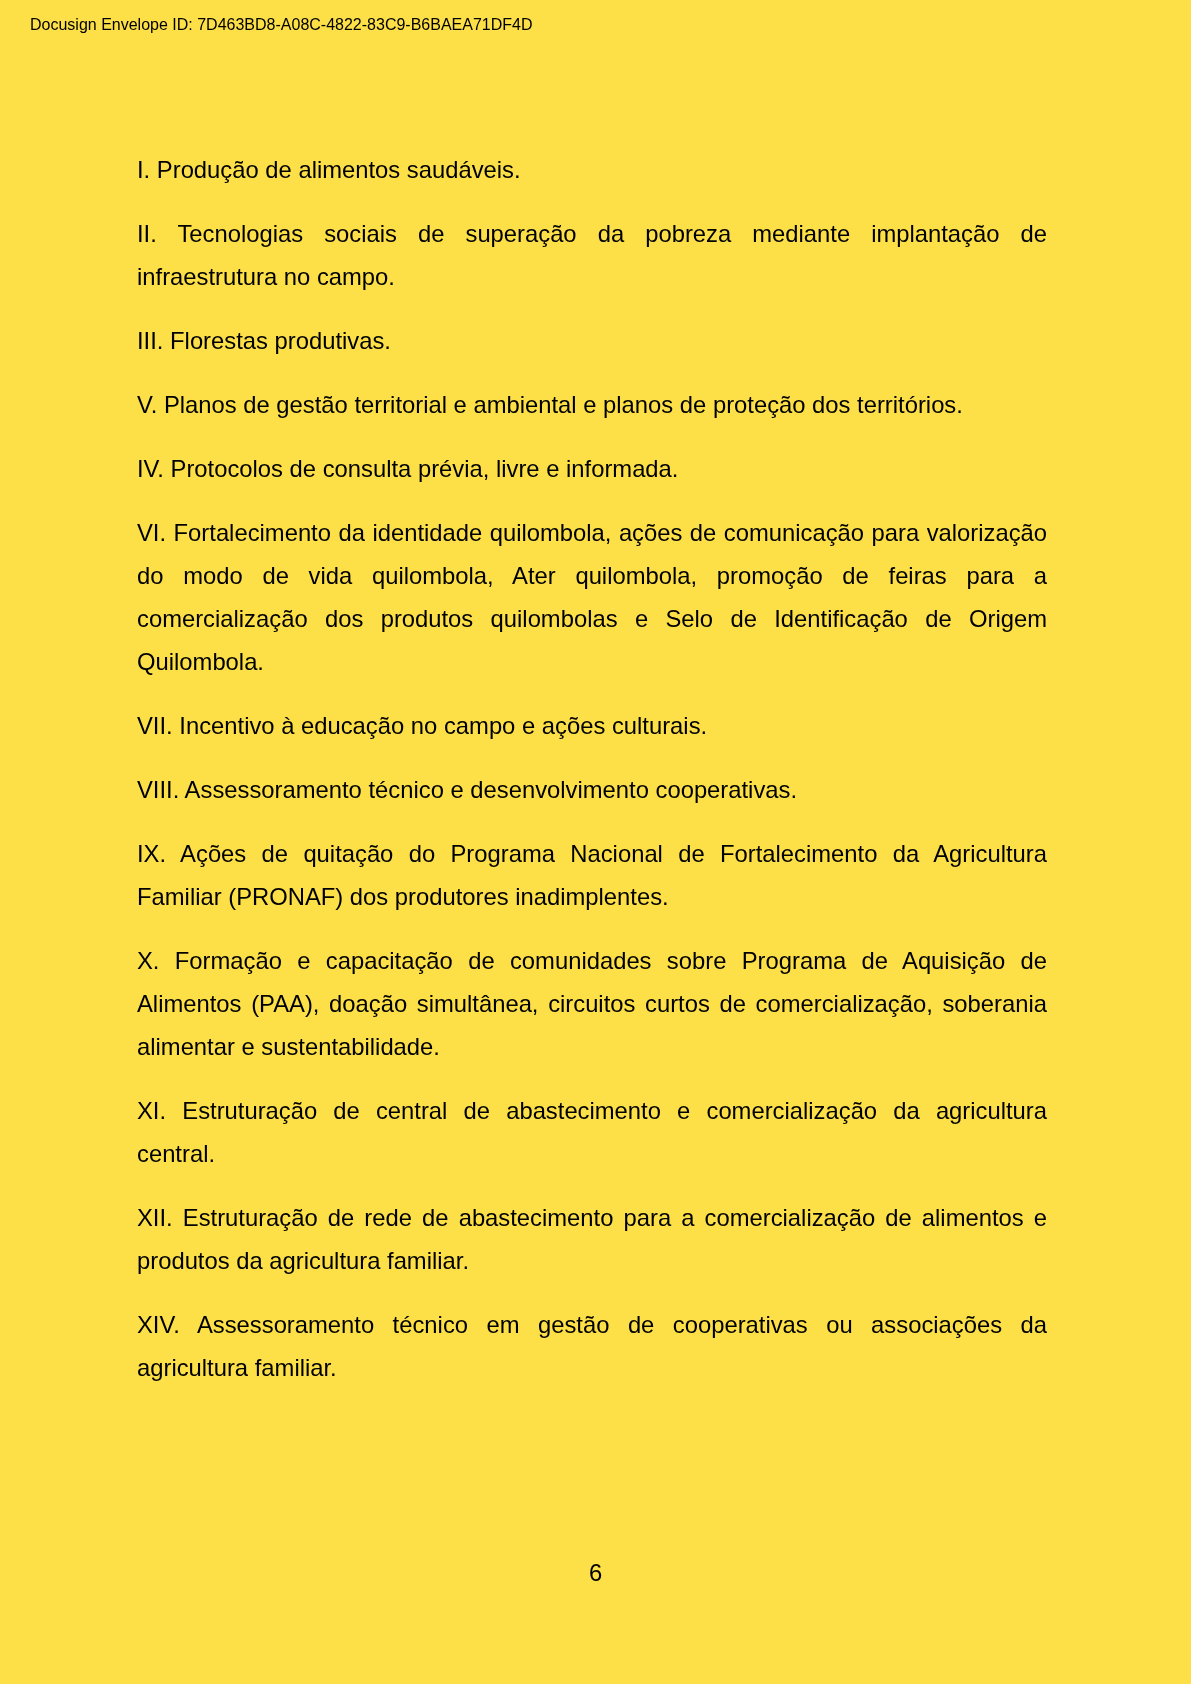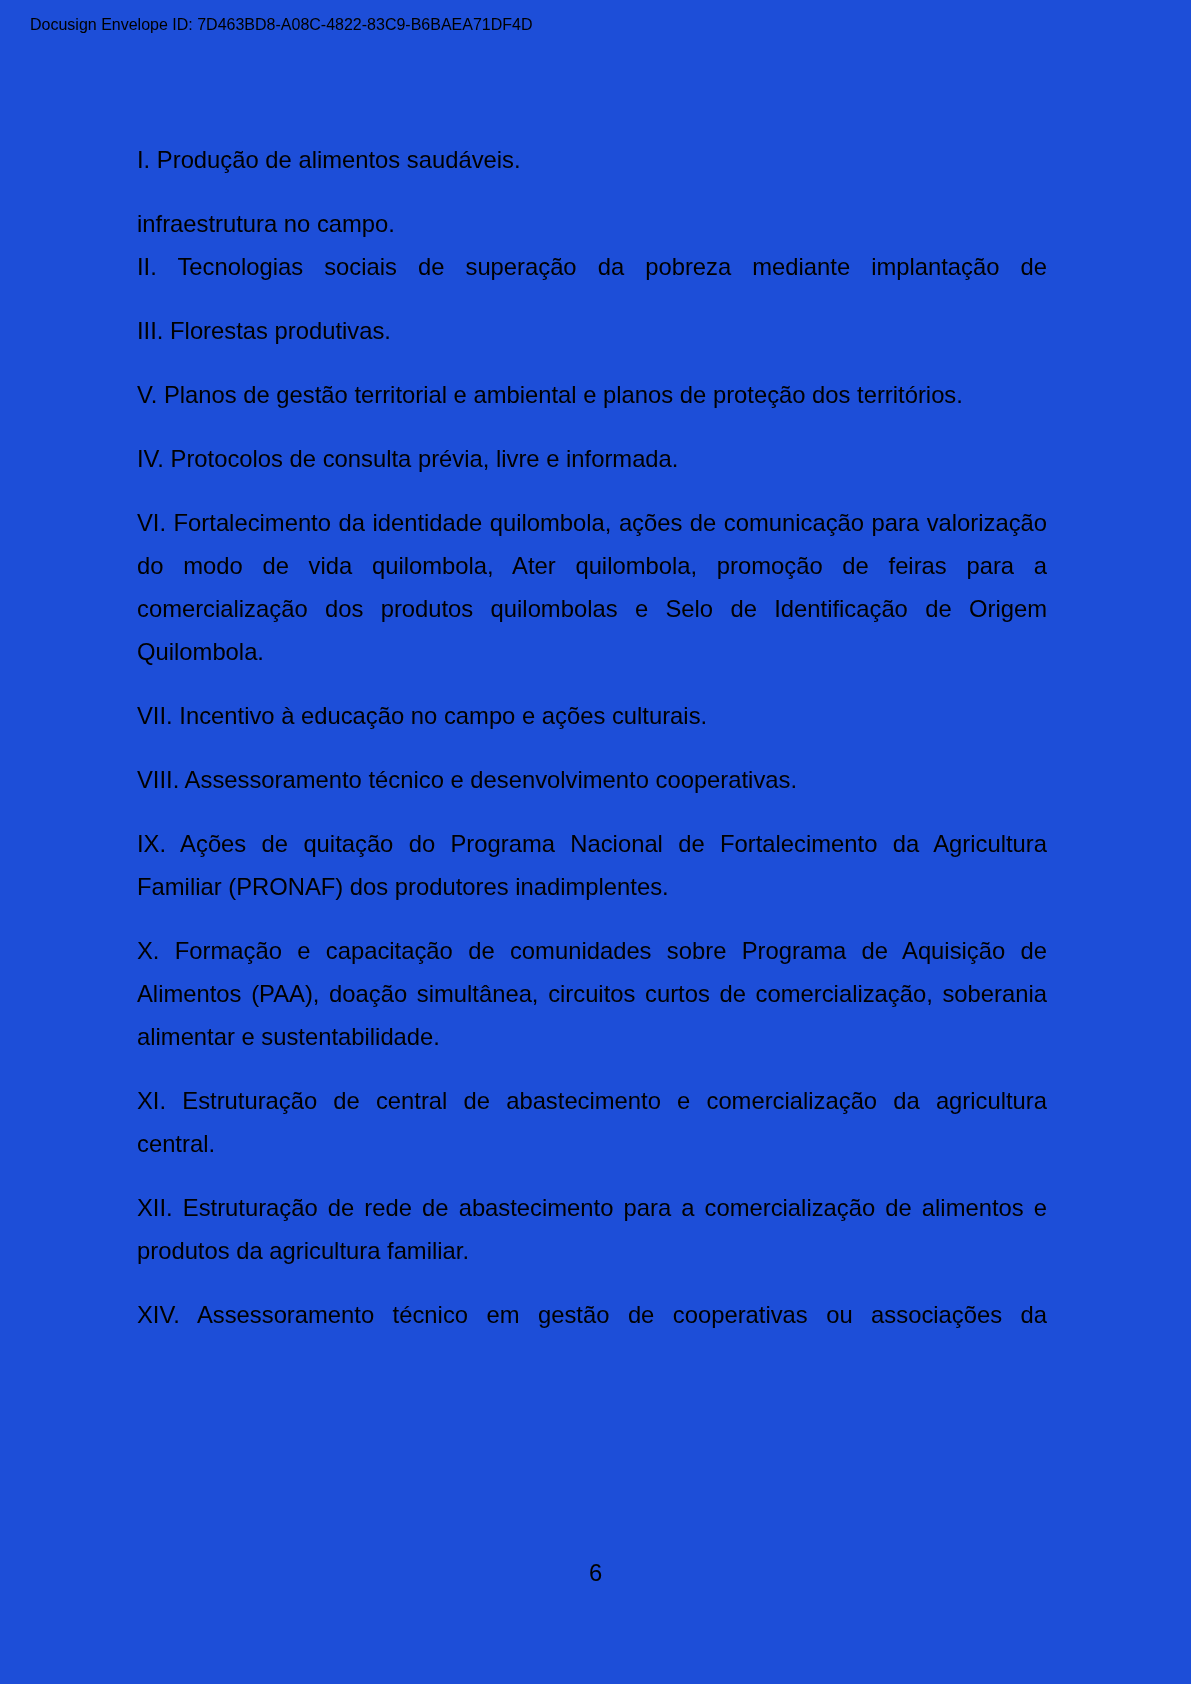--- a/index.html
+++ b/index.html
@@ -1,36 +1,36 @@
 <!DOCTYPE html>
 <html><head>
 <meta charset="utf-8">
 <style>
   html, body { margin: 0; padding: 0; background: #ffffff; }
   .page {
     position: relative;
     width: 1191px;
     height: 1684px;
-    background: #1d4ed8;
+    background: #fde047;
     color: #000000;
     font-family: "Liberation Sans", sans-serif;
     overflow: hidden;
   }
   .envelope-header {
     position: absolute;
     left: 30px;
     top: 15px;
     font-size: 16px;
     line-height: 20px;
     white-space: nowrap;
   }
   .content {
     position: absolute;
     left: 137px;
-    top: 138px;
+    top: 148px;
     width: 910px;
     font-size: 23.8px;
     line-height: 43px;
   }
   .para { margin: 0 0 21px 0; }
   .line { text-align: left; }
   .line.just {
     text-align: justify;
     text-align-last: justify;
   }
@@ -48,22 +48,22 @@
 <body>
 
 <div class="page">
   <div class="envelope-header">Docusign Envelope ID: 7D463BD8-A08C-4822-83C9-B6BAEA71DF4D</div>
 
   <div class="content">
       <div class="para">
         <div class="line">I. Produção de alimentos saudáveis.</div>
       </div>
       <div class="para">
+        <div class="line just">II. Tecnologias sociais de superação da pobreza mediante implantação de</div>
         <div class="line">infraestrutura no campo.</div>
-        <div class="line just">II. Tecnologias sociais de superação da pobreza mediante implantação de</div>
       </div>
       <div class="para">
         <div class="line">III. Florestas produtivas.</div>
       </div>
       <div class="para">
         <div class="line">V. Planos de gestão territorial e ambiental e planos de proteção dos territórios.</div>
       </div>
       <div class="para">
         <div class="line">IV. Protocolos de consulta prévia, livre e informada.</div>
       </div>
@@ -91,17 +91,18 @@
       <div class="para">
         <div class="line just">XI. Estruturação de central de abastecimento e comercialização da agricultura</div>
         <div class="line">central.</div>
       </div>
       <div class="para">
         <div class="line just">XII. Estruturação de rede de abastecimento para a comercialização de alimentos e</div>
         <div class="line">produtos da agricultura familiar.</div>
       </div>
       <div class="para">
         <div class="line just">XIV. Assessoramento técnico em gestão de cooperativas ou associações da</div>
+        <div class="line">agricultura familiar.</div>
       </div>
     </div>
 
   <div class="page-footer">6</div>
 </div>
 
 </body></html>

